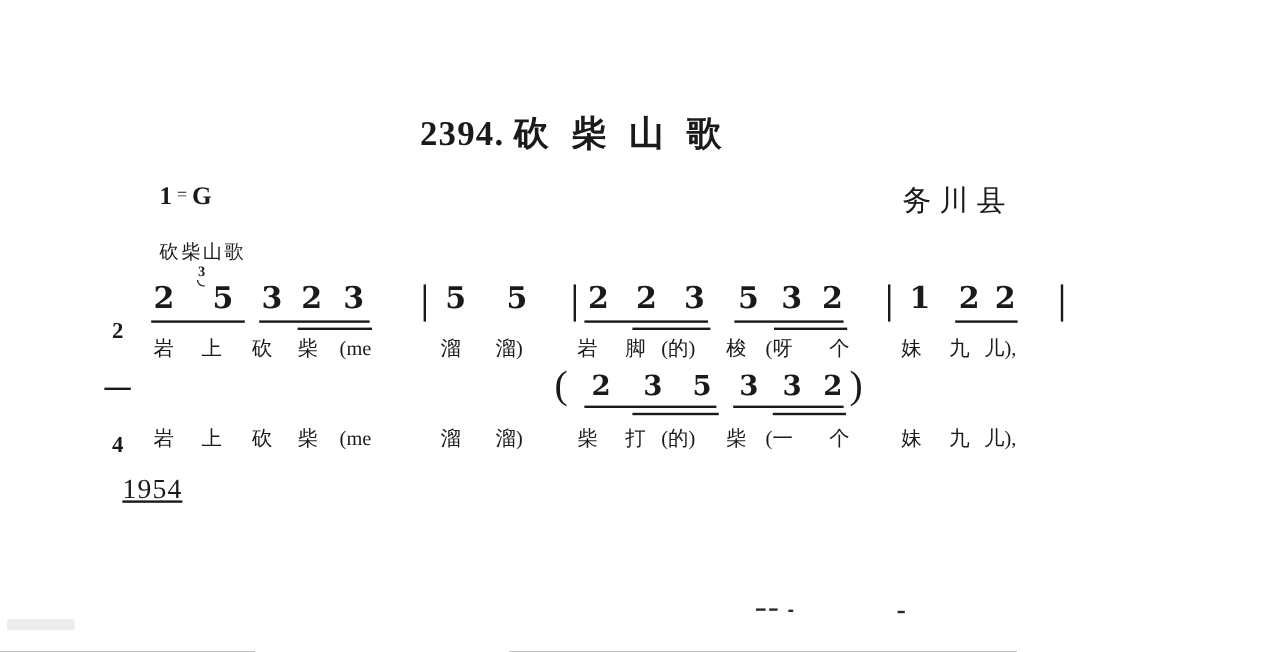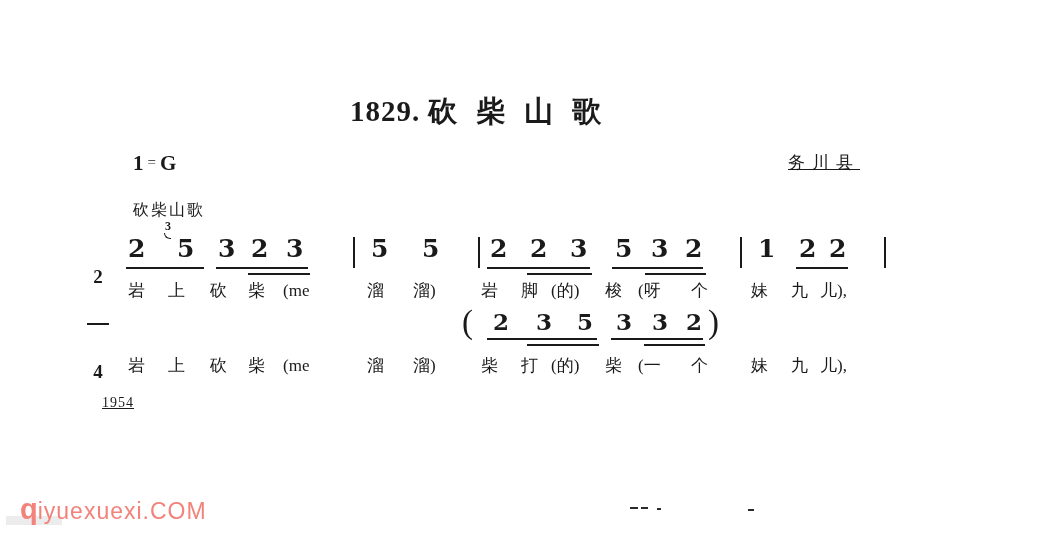--- a/index.html
+++ b/index.html
@@ -6,26 +6,26 @@
   .page{
     position:relative;width:1056px;height:543px;background:#ffffff;
     overflow:hidden;font-family:"Liberation Serif","DejaVu Serif",serif;color:#1a1a1a;
   }
   .abs{position:absolute;white-space:pre;}
   .title{top:92px;left:350px;font-size:29px;font-weight:700;letter-spacing:1px;}
   .title .cjk{letter-spacing:19px;margin-left:8px;}
   .keysig{top:151px;left:133px;font-size:21px;font-weight:700;}
   .keysig .eq{font-size:15px;font-weight:400;vertical-align:3px;padding:0 4px;}
   .subtitle{top:150px;left:458px;font-size:20px;letter-spacing:4px;word-spacing:26px;}
-  .county{top:151px;left:788px;font-size:17px;letter-spacing:7px;text-decoration:underline;}
+  .county{top:151px;left:752px;font-size:24px;letter-spacing:7px;}
   .tempo{top:200px;left:133px;font-size:16px;letter-spacing:2px;}
   .timesig{top:231px;left:84px;width:28px;text-align:center;}
   .timesig .tsn{display:block;font-size:19px;font-weight:700;line-height:19px;}
   .timesig .tsl{display:block;height:2px;background:#1a1a1a;margin:1px 3px;}
-  .year{top:395px;left:102px;font-size:14px;letter-spacing:1px;text-decoration:underline;}
+  .year{top:395px;left:102px;font-size:23px;letter-spacing:1px;text-decoration:underline;}
   .note{position:absolute;top:236px;font-size:25px;font-weight:700;line-height:26px;
         font-family:"DejaVu Serif",serif;}
   .inote{position:absolute;top:310px;font-size:23px;font-weight:700;line-height:24px;
         font-family:"DejaVu Serif",serif;}
   .grace{position:absolute;top:220px;font-size:12px;font-weight:700;line-height:12px;}
   .grace-hook{position:absolute;top:233px;width:6px;height:5px;
         border-left:1.5px solid #1a1a1a;border-bottom:1.5px solid #1a1a1a;
         border-bottom-left-radius:6px;}
   .beam{position:absolute;height:2px;background:#1a1a1a;}
   .barline{position:absolute;width:2px;background:#1a1a1a;}
@@ -35,21 +35,21 @@
   .smudge{position:absolute;background:#ececec;}
   .watermark{top:493px;left:20px;color:#f2827a;font-family:"Liberation Sans","DejaVu Sans",sans-serif;}
   .watermark .wq{font-size:29px;font-weight:700;}
   .watermark .wrest{font-size:23px;letter-spacing:1px;}
 </style>
 </head>
 <body>
 
 <div class="page">
 
-  <div class="abs title"><span>1829.</span><span class="cjk">砍柴山歌</span></div>
+  <div class="abs title"><span>2394.</span><span class="cjk">砍柴山歌</span></div>
 
   <div class="abs keysig"><span>1</span><span class="eq">=</span><span>G</span></div>
 
 
   <div class="abs county">务川县</div>
 
   <div class="abs tempo">砍柴山歌</div>
 
   <div class="abs timesig">
     <span class="tsn">2</span>
@@ -138,15 +138,14 @@
   <div>
       <span class="mark" style="left: 630px; top: 507px; width: 8px; height: 2px;"></span>
       <span class="mark" style="left: 641px; top: 507px; width: 7px; height: 2px;"></span>
       <span class="mark" style="left: 657px; top: 508px; width: 4px; height: 2px;"></span>
       <span class="mark" style="left: 748px; top: 509px; width: 6px; height: 2px;"></span>
       <span class="smudge" style="left: 6px; top: 516px; width: 56px; height: 9px;"></span>
     </div>
 
   <div class="abs year">1954</div>
 
-  <div class="abs watermark" style="color: rgb(242, 130, 122);"><span class="wq">q</span><span class="wrest">iyuexuexi.COM</span></div>
 
 </div>
 
 </body></html>

